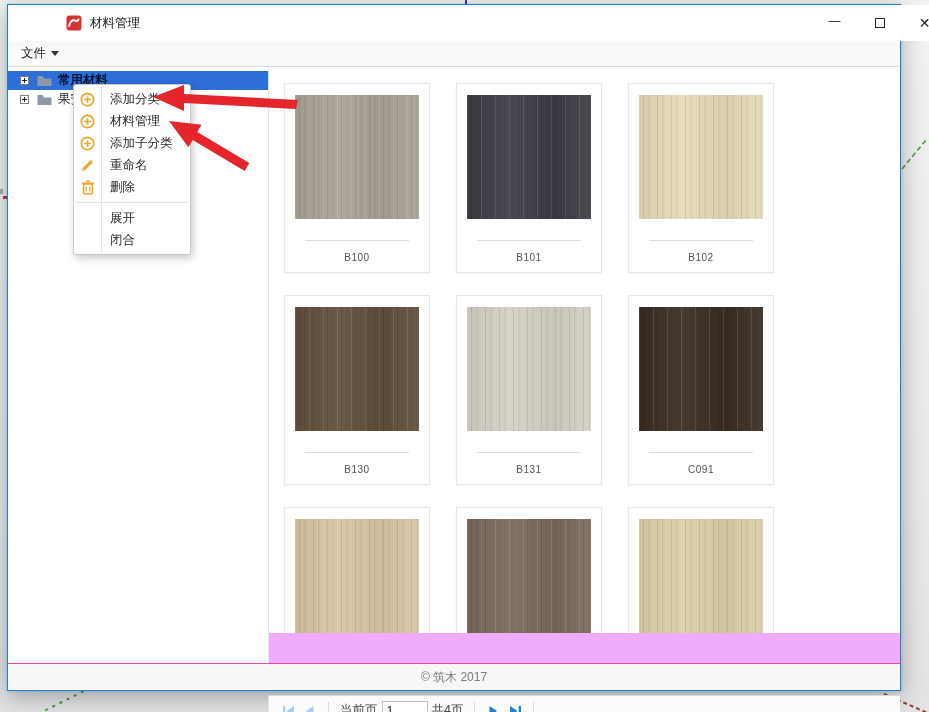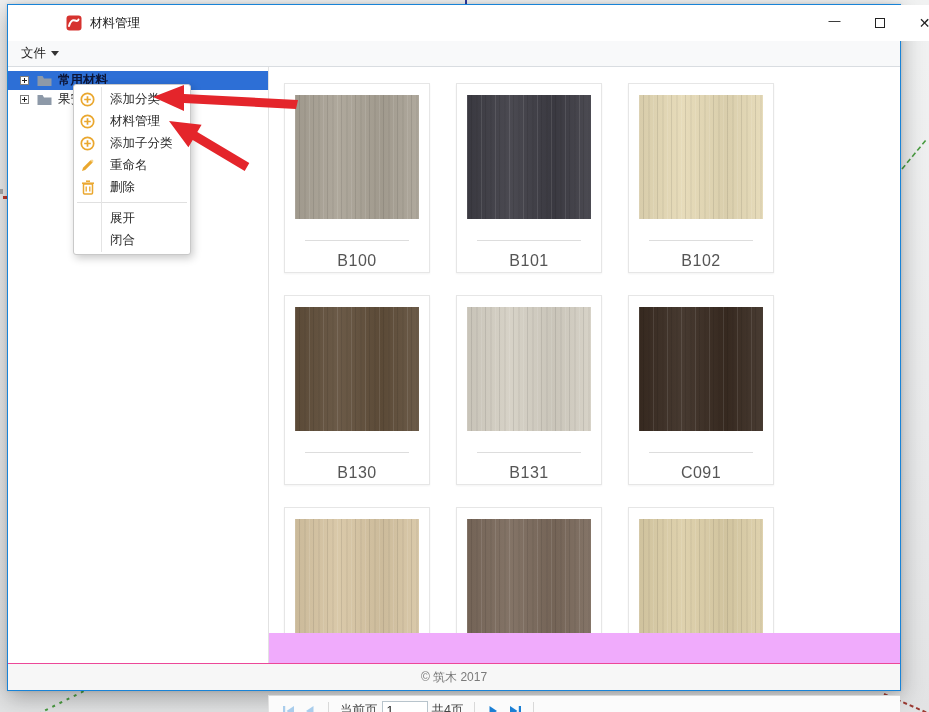--- a/index.html
+++ b/index.html
@@ -52,21 +52,21 @@
   
   .grid-panel { position:absolute; left:261px; top:0; width:631px; height:566px; overflow:hidden; background:#fff; }
   .cards { display:flex; flex-wrap:wrap; padding:16px 0 0 15px; width:560px; }
   .card {
     width:146px; height:190px; background:#fff; border:1px solid #e6e6e6;
     box-shadow:0 1px 2px rgba(0,0,0,.05);
     margin:0 26px 22px 0; display:flex; flex-direction:column; align-items:center; cursor:pointer;
   }
   .swatch { width:124px; height:124px; margin-top:11px; flex:0 0 auto; }
   .card-sep { width:104px; height:1px; background:#ddd; margin-top:21px; }
-  .card-name { margin-top:11px; font-size:16px; color:#555; letter-spacing:.5px; }
+  .card-name { margin-top:11px; font-size:10px; color:#555; letter-spacing:.5px; }
 
   
   .pager {
     position:absolute; left:260px; top:628px; width:632px; height:30px;
     background:#fbfbfb; border-top:1px solid #d8d8d8; border-left:1px solid #e2e2e2;
     display:flex; align-items:center; z-index:5; padding-left:8px;
   }
   .pg-btn { background:none; border:none; width:22px; height:22px; display:flex; align-items:center; justify-content:center; cursor:pointer; }
   .pg-sep { width:1px; height:18px; background:#d9d9d9; margin:0 7px; }
   .pg-label { color:#444; font-size:12.5px; margin:0 4px; }

